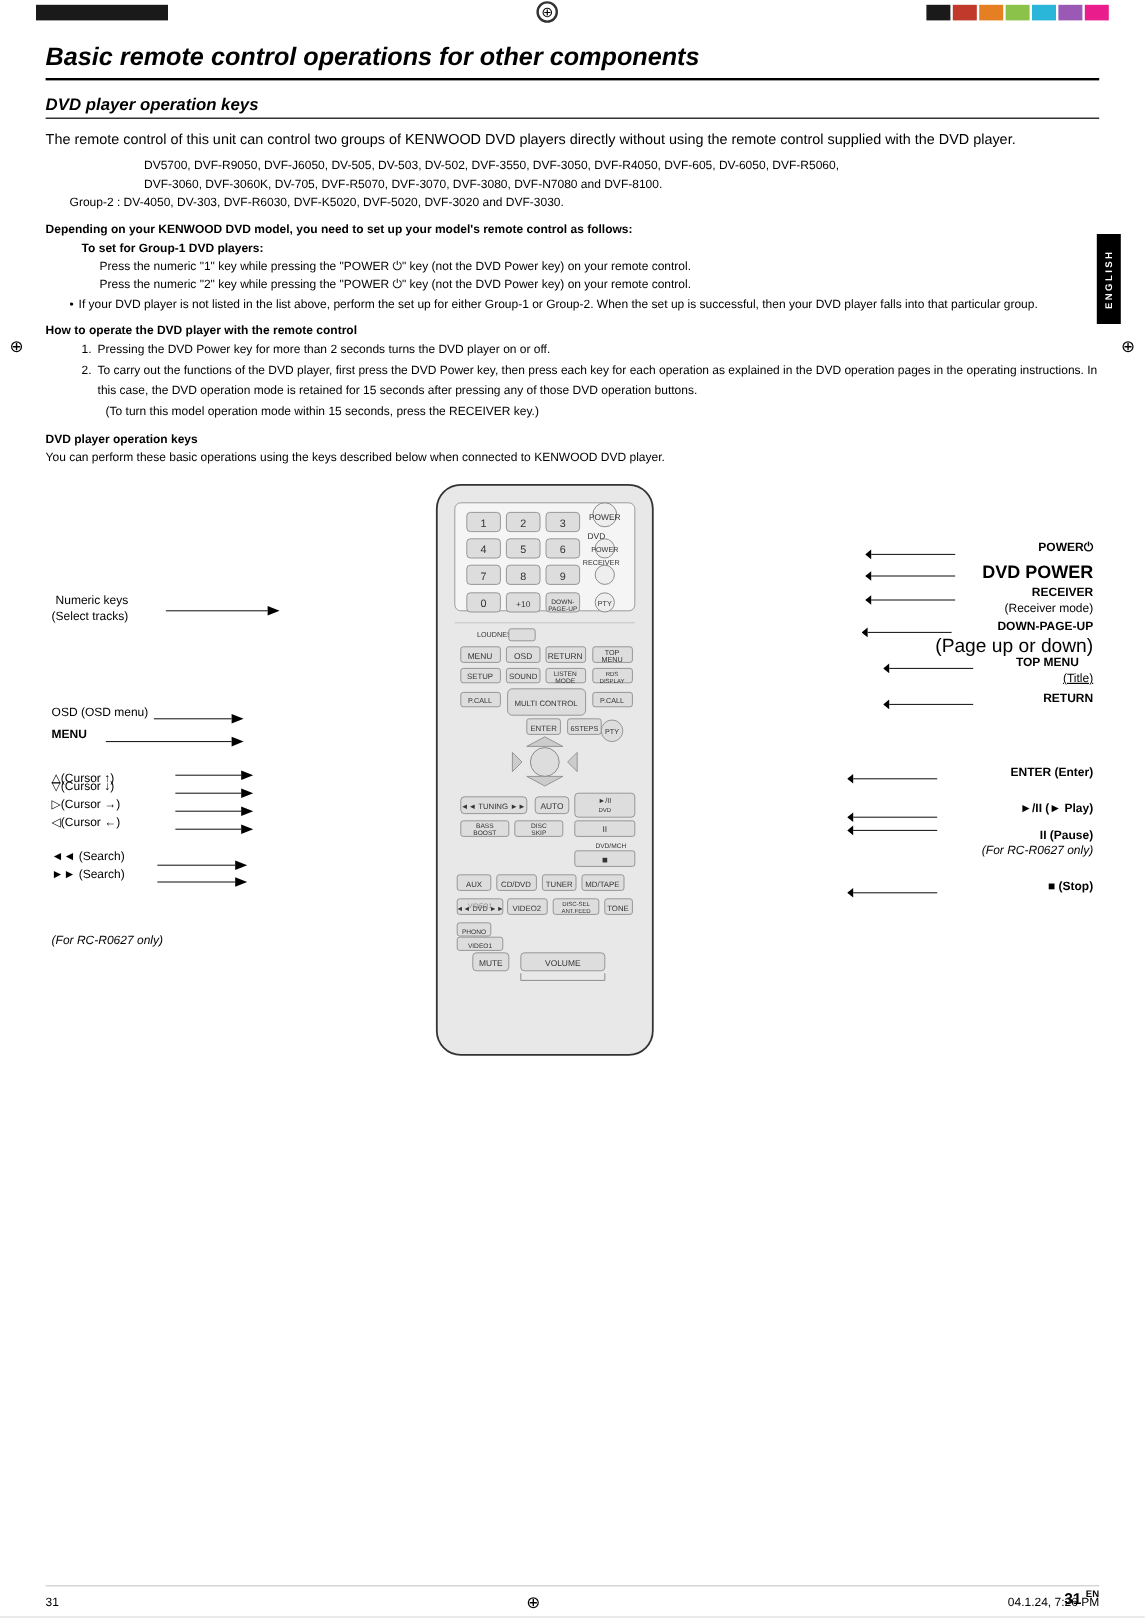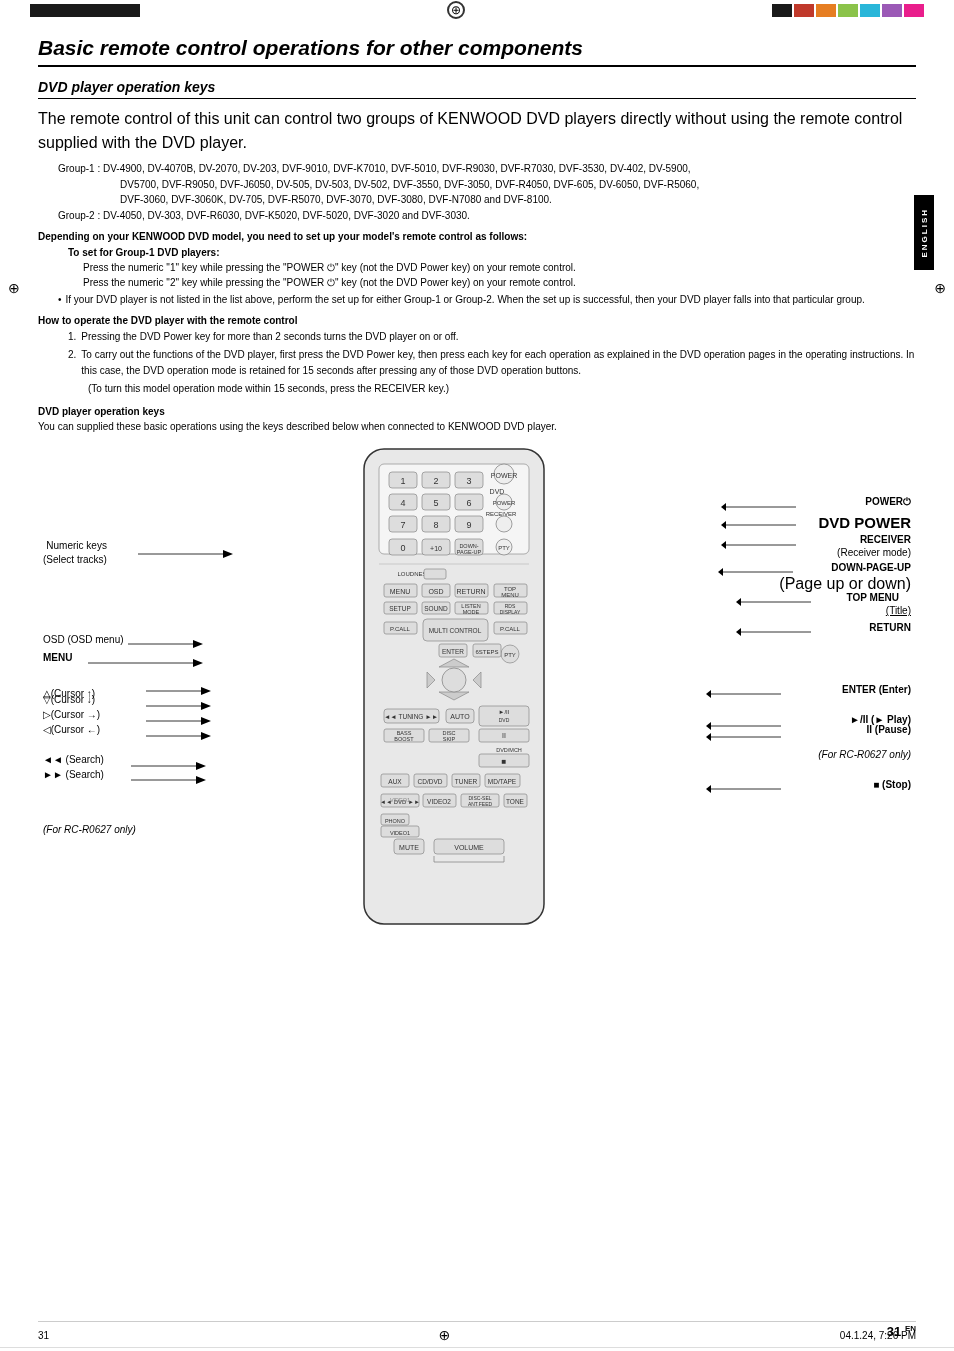--- a/index.html
+++ b/index.html
@@ -42,26 +42,23 @@
   <div style="position:absolute;right:20px;top:195px;width:20px;height:75px;background:#000;display:flex;align-items:center;justify-content:center;">
     <span style="color:#fff;font-size:8px;font-weight:bold;writing-mode:vertical-rl;transform:rotate(180deg);letter-spacing:2px;">ENGLISH</span>
   </div>
 
   <div style="position:absolute;top:22px;left:38px;right:38px;bottom:50px;">
 
     <div style="font-size:21px;font-style:italic;font-weight:bold;margin-top:14px;padding-bottom:5px;border-bottom:2px solid #000;margin-bottom:12px;">Basic remote control operations for other components</div>
 
     <div style="font-size:14px;font-style:italic;font-weight:bold;padding-bottom:3px;border-bottom:1.5px solid #000;margin-bottom:8px;">DVD player operation keys</div>
 
-    <div style="font-size:16px;line-height:1.5;margin-bottom:6px;">The remote control of this unit can control two groups of KENWOOD DVD players directly without using the remote control supplied with the DVD player.</div>
+    <div style="font-size:12px;line-height:1.5;margin-bottom:6px;">The remote control of this unit can control two groups of KENWOOD DVD players directly without using the remote control supplied with the DVD player.</div>
 
     <div style="margin-left:20px;font-size:10px;line-height:1.55;">
-      <div>
-        <span style="font-weight:normal;">Group-1 : DV-4900, DV-4070B, DV-2070, DV-203, DVF-9010, DVF-K7010, DVF-5010, DVF-R9030, DVF-R7030, DVF-3530, DV-402, DV-5900,</span>
-      </div>
       <div style="margin-left:62px;">DV5700, DVF-R9050, DVF-J6050, DV-505, DV-503, DV-502, DVF-3550, DVF-3050, DVF-R4050, DVF-605, DV-6050, DVF-R5060,</div>
       <div style="margin-left:62px;">DVF-3060, DVF-3060K, DV-705, DVF-R5070, DVF-3070, DVF-3080, DVF-N7080 and DVF-8100.</div>
       <div>Group-2 : DV-4050, DV-303, DVF-R6030, DVF-K5020, DVF-5020, DVF-3020 and DVF-3030.</div>
     </div>
 
     <div style="font-size:10px;font-weight:bold;margin-top:8px;margin-bottom:3px;">Depending on your KENWOOD DVD model, you need to set up your model's remote control as follows:</div>
 
     <div style="margin-left:30px;font-size:10px;line-height:1.5;">
       <div><span style="font-weight:bold;">To set for Group-1 DVD players:</span></div>
       <div style="margin-left:15px;">Press the numeric "1" key while pressing the "POWER ⏻" key (not the DVD Power key) on your remote control.</div>
@@ -84,21 +81,21 @@
           <span>Pressing the DVD Power key for more than 2 seconds turns the DVD player on or off.</span>
       </div>
       <div style="display:flex;gap:5px;margin-bottom:2px;">
         <span>2.</span>
           <span>To carry out the functions of the DVD player, first press the DVD Power key, then press each key for each operation as explained in the DVD operation pages in the operating instructions. In this case, the DVD operation mode is retained for 15 seconds after pressing any of those DVD operation buttons.</span>
       </div>
     </div>
     <div style="margin-left:50px;font-size:10px;line-height:1.5;">(To turn this model operation mode within 15 seconds, press the RECEIVER key.)</div>
 
     <div style="font-size:10px;font-weight:bold;margin-top:10px;margin-bottom:2px;">DVD player operation keys</div>
-    <div style="font-size:10px;line-height:1.5;margin-bottom:10px;">You can supplied these basic operations using the keys described below when connected to KENWOOD DVD player.</div>
+    <div style="font-size:10px;line-height:1.5;margin-bottom:10px;">You can perform these basic operations using the keys described below when connected to KENWOOD DVD player.</div>
 
     <div style="position:relative;height:500px;margin-top:5px;">
 
       <div style="position:absolute;left:50%;transform:translateX(-60%);top:0;">
         <svg width="230" height="490" viewBox="0 0 230 490" xmlns="http://www.w3.org/2000/svg">
 
           <rect x="25" y="5" width="180" height="475" rx="20" ry="20" fill="#e8e8e8" stroke="#333" stroke-width="1.5"></rect>
 
           <rect x="40" y="20" width="150" height="90" rx="5" fill="#f5f5f5" stroke="#999" stroke-width="0.8"></rect>
 
@@ -344,21 +341,21 @@
         <polygon points="5,2 0,6 5,10" fill="#000"></polygon>
       </svg>
 
       <div style="position:absolute;right:5px;top:240px;font-size:10px;font-weight:bold;">ENTER (Enter)</div>
       <svg style="position:absolute;right:130px;top:244px;" width="80" height="12">
         <line x1="5" y1="6" x2="75" y2="6" stroke="#000" stroke-width="0.8"></line>
         <polygon points="5,2 0,6 5,10" fill="#000"></polygon>
       </svg>
 
       <div style="position:absolute;right:5px;top:270px;font-size:10px;font-weight:bold;">►/II (► Play)</div>
-      <div style="position:absolute;right:5px;top:280px;font-size:10px;font-weight:bold;">II (Pause)</div>
+      <div style="position:absolute;right:5px;top:292px;font-size:10px;font-weight:bold;">II (Pause)</div>
       <svg style="position:absolute;right:130px;top:274px;" width="80" height="24">
         <line x1="5" y1="8" x2="75" y2="8" stroke="#000" stroke-width="0.8"></line>
         <polygon points="5,4 0,8 5,12" fill="#000"></polygon>
         <line x1="5" y1="19" x2="75" y2="19" stroke="#000" stroke-width="0.8"></line>
         <polygon points="5,15 0,19 5,23" fill="#000"></polygon>
       </svg>
 
       <div style="position:absolute;right:5px;top:305px;font-size:10px;font-style:italic;">(For RC-R0627 only)</div>
 
       <div style="position:absolute;right:5px;top:335px;font-size:10px;font-weight:bold;">■ (Stop)</div>

